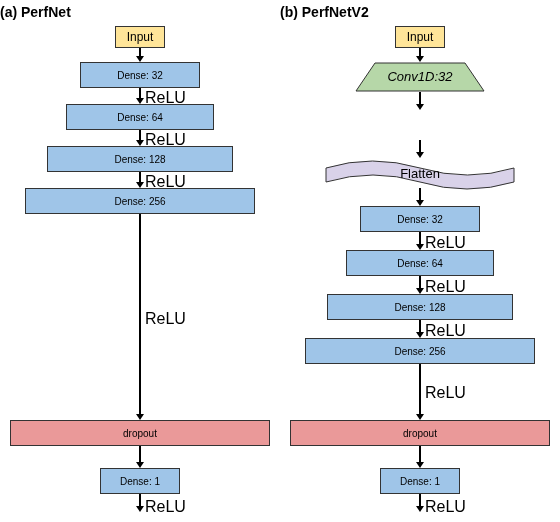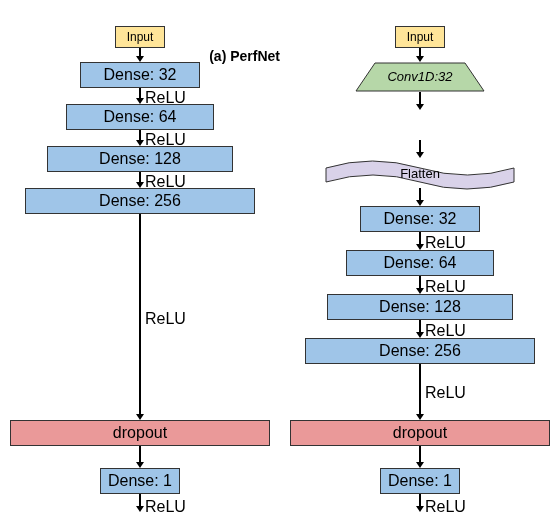--- a/index.html
+++ b/index.html
@@ -18,34 +18,33 @@
   }
   .col {
     position: relative;
     width: 280px;
     height: 522px;
   }
   .title {
     position: absolute;
     top: 4px;
     width: 100%;
-    text-align: right;
+    text-align: left;
     font-weight: bold;
     font-size: 14px;
-    margin-top: 44px;
   }
   .block {
     position: absolute;
     left: 50%;
     transform: translateX(-50%);
     border: 1px solid #333;
     display: flex;
     align-items: center;
     justify-content: center;
-    font-size: 16px;
+    font-size: 10px;
   }
   .input-block {
     background: #ffe599;
     width: 50px; height: 22px;
     font-size: 12px;
     text-align: center;
   }
   .dense { background: #9fc5e8; height: 26px; }
   .dropout { background: #ea9999; width: 260px; height: 26px; }
   .conv-trap { position: absolute; left: 50%; transform: translateX(-50%); }
@@ -132,20 +131,21 @@
     <div class="block dense" style="top:468px; width:80px;">Dense: 1</div>
 
     <div class="arrow" style="top:494px;">
         <div class="arrow-line" style="height:12px;"></div>
         <div class="arrow-head"></div>
       </div>
     <div class="activation" style="top:498px; left:145px;">ReLU</div>
   </div>
 
   <div class="col">
+    <div class="title">(b) PerfNetV2</div>
 
     <div class="block input-block" style="top:26px;">Input</div>
 
     <div class="arrow" style="top:48px;">
         <div class="arrow-line" style="height:8px;"></div>
         <div class="arrow-head"></div>
       </div>
 
     <div class="conv-trap" style="top:62px;font-style:italic;">
       <svg width="130" height="30">

